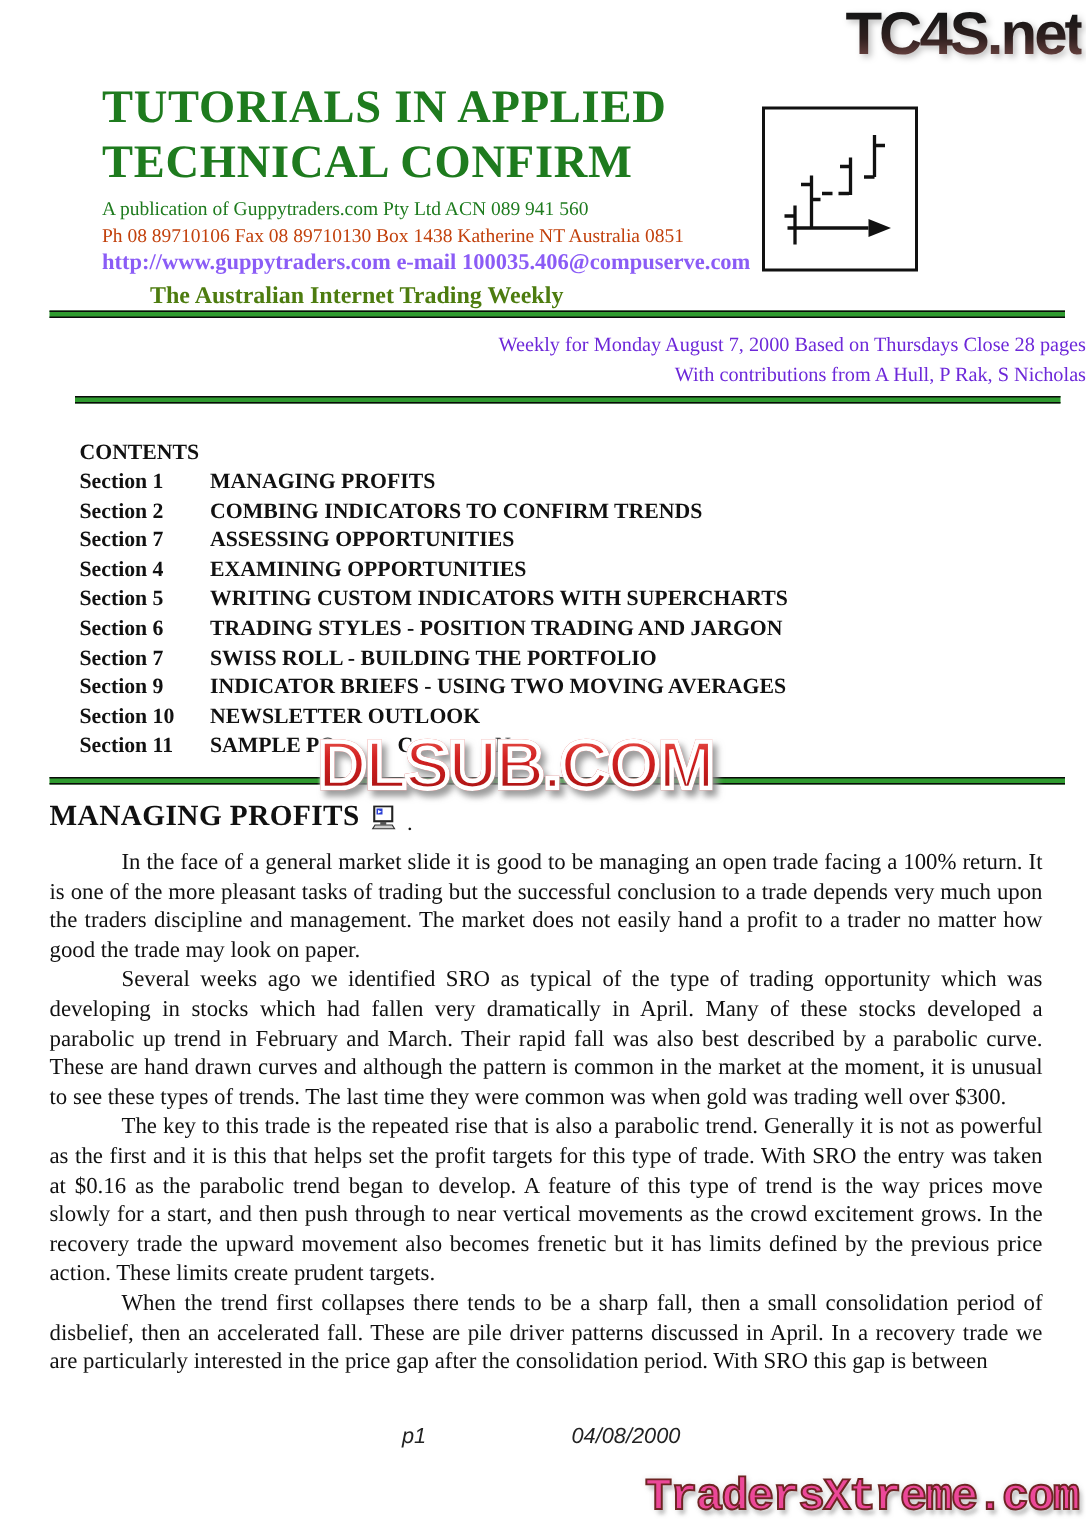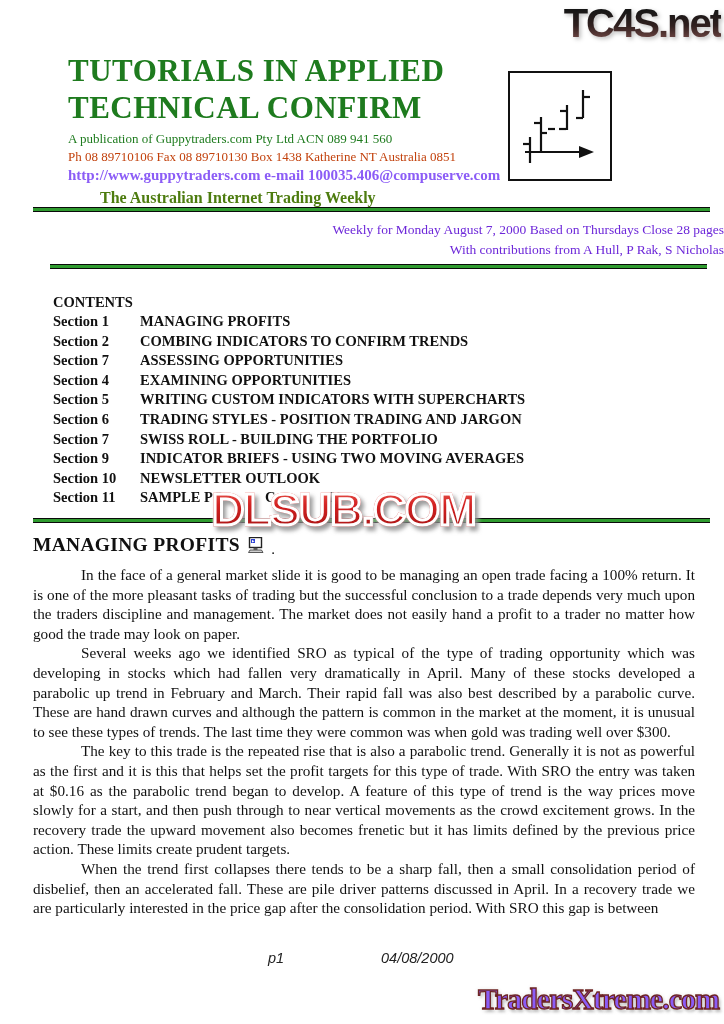--- a/index.html
+++ b/index.html
@@ -11,22 +11,22 @@
           font-weight:bold;font-size:40px;letter-spacing:-2px;
           background:linear-gradient(180deg,#161616 20%,#30201f 55%,#7d4f4c 92%);
           -webkit-background-clip:text;background-clip:text;color:transparent;
           filter:drop-shadow(2px 2px 2px rgba(0,0,0,0.25));}
   .wm-dlsub{position:absolute;top:484px;left:212px;z-index:6;
           font-family:Liberation Sans, sans-serif;font-weight:bold;font-size:45px;letter-spacing:-1px;
           background:linear-gradient(180deg,#ef6a5f 0%,#d42222 40%,#9c0f0f 100%);
           -webkit-background-clip:text;background-clip:text;color:transparent;
           -webkit-text-stroke:3px #ffffff;
           filter:drop-shadow(3px 4px 2px rgba(90,90,90,0.6)) drop-shadow(0 0 1px rgba(255,255,255,0.9));}
-  .wm-bottom{position:absolute;top:982px;right:5px;font-family:Liberation Serif, serif;
-          font-weight:bold;font-size:30px;letter-spacing:-1px;color:#8b5cf6;
+  .wm-bottom{position:absolute;top:982px;right:5px;font-family:Liberation Mono, monospace;
+          font-weight:bold;font-size:30px;letter-spacing:-1px;color:#ec4899;
           -webkit-text-stroke:1.3px #6e2423;
           text-shadow:0 0 4px rgba(215,215,215,0.95), 2px 3px 3px rgba(130,130,130,0.55);}
 
   
   .title{position:absolute;top:52px;left:68px;font-weight:bold;font-size:31px;
          line-height:37px;color:#1e7b1e;letter-spacing:0.5px;}
   .logo-box{position:absolute;top:71px;left:508px;width:100px;height:106px;
             border:2px solid #111;background:#fff;}
   .pub{position:absolute;top:131px;left:68px;line-height:16px;}
   .pub-line1{font-size:13px;color:#1e7b1e;}

